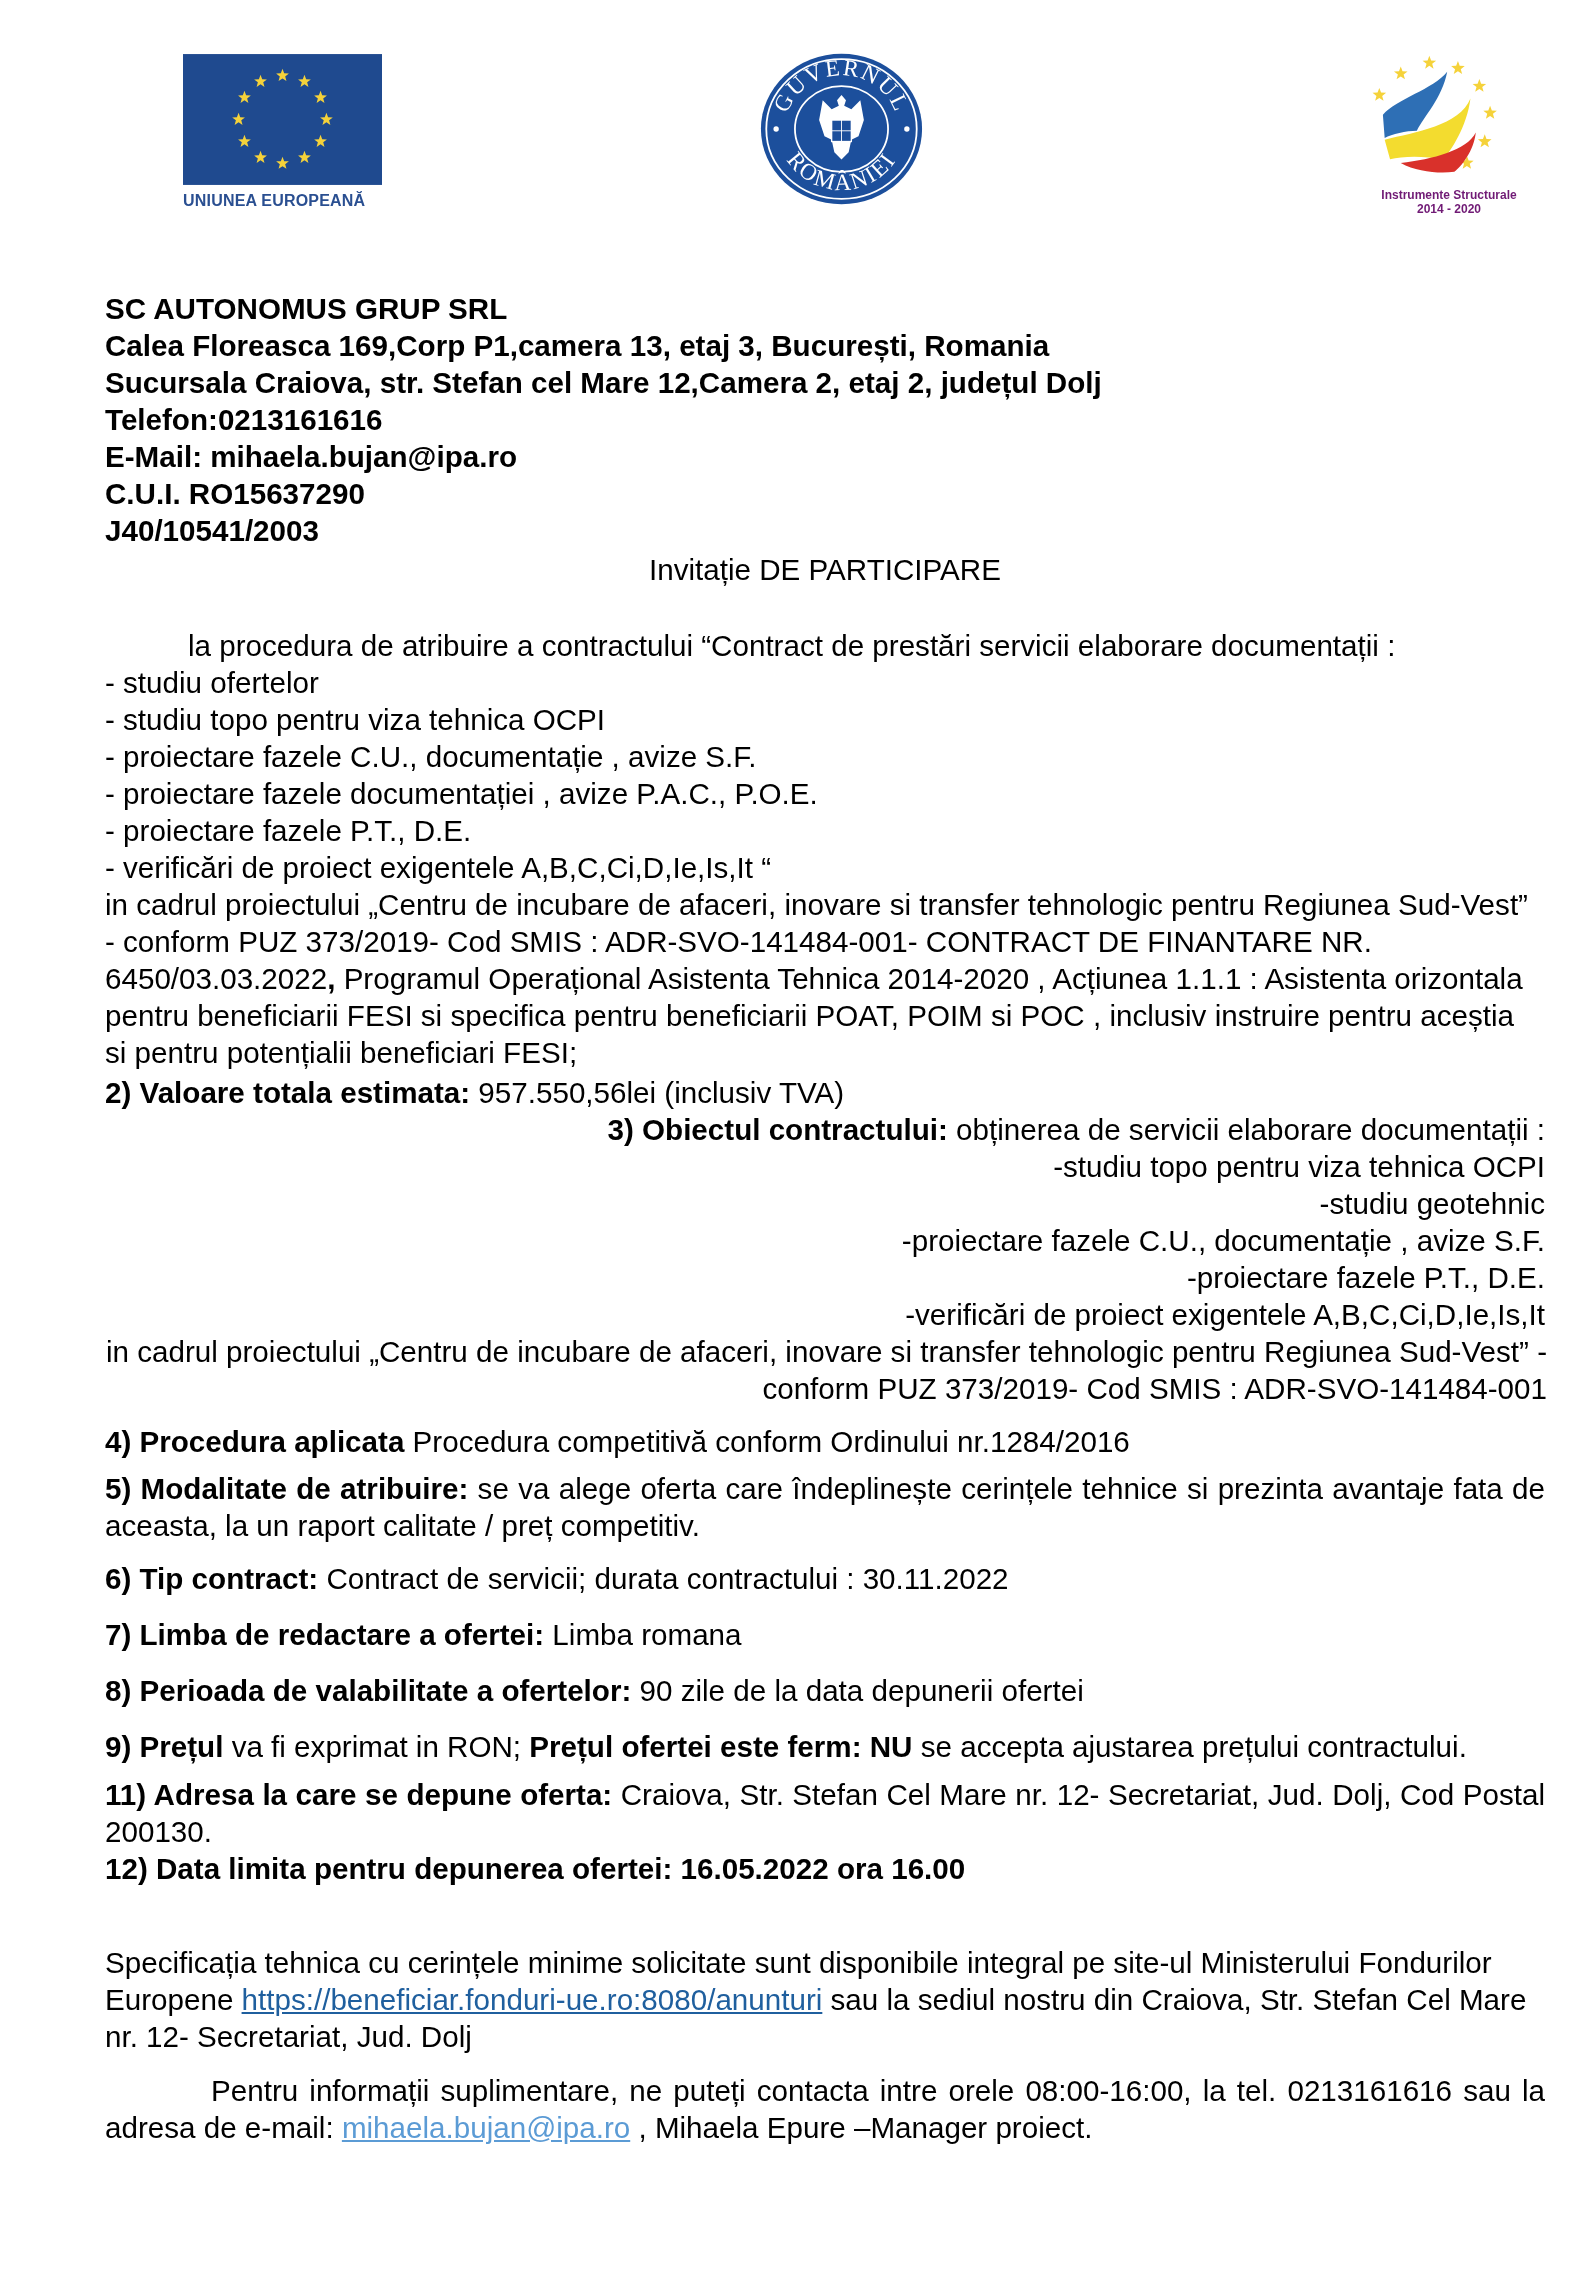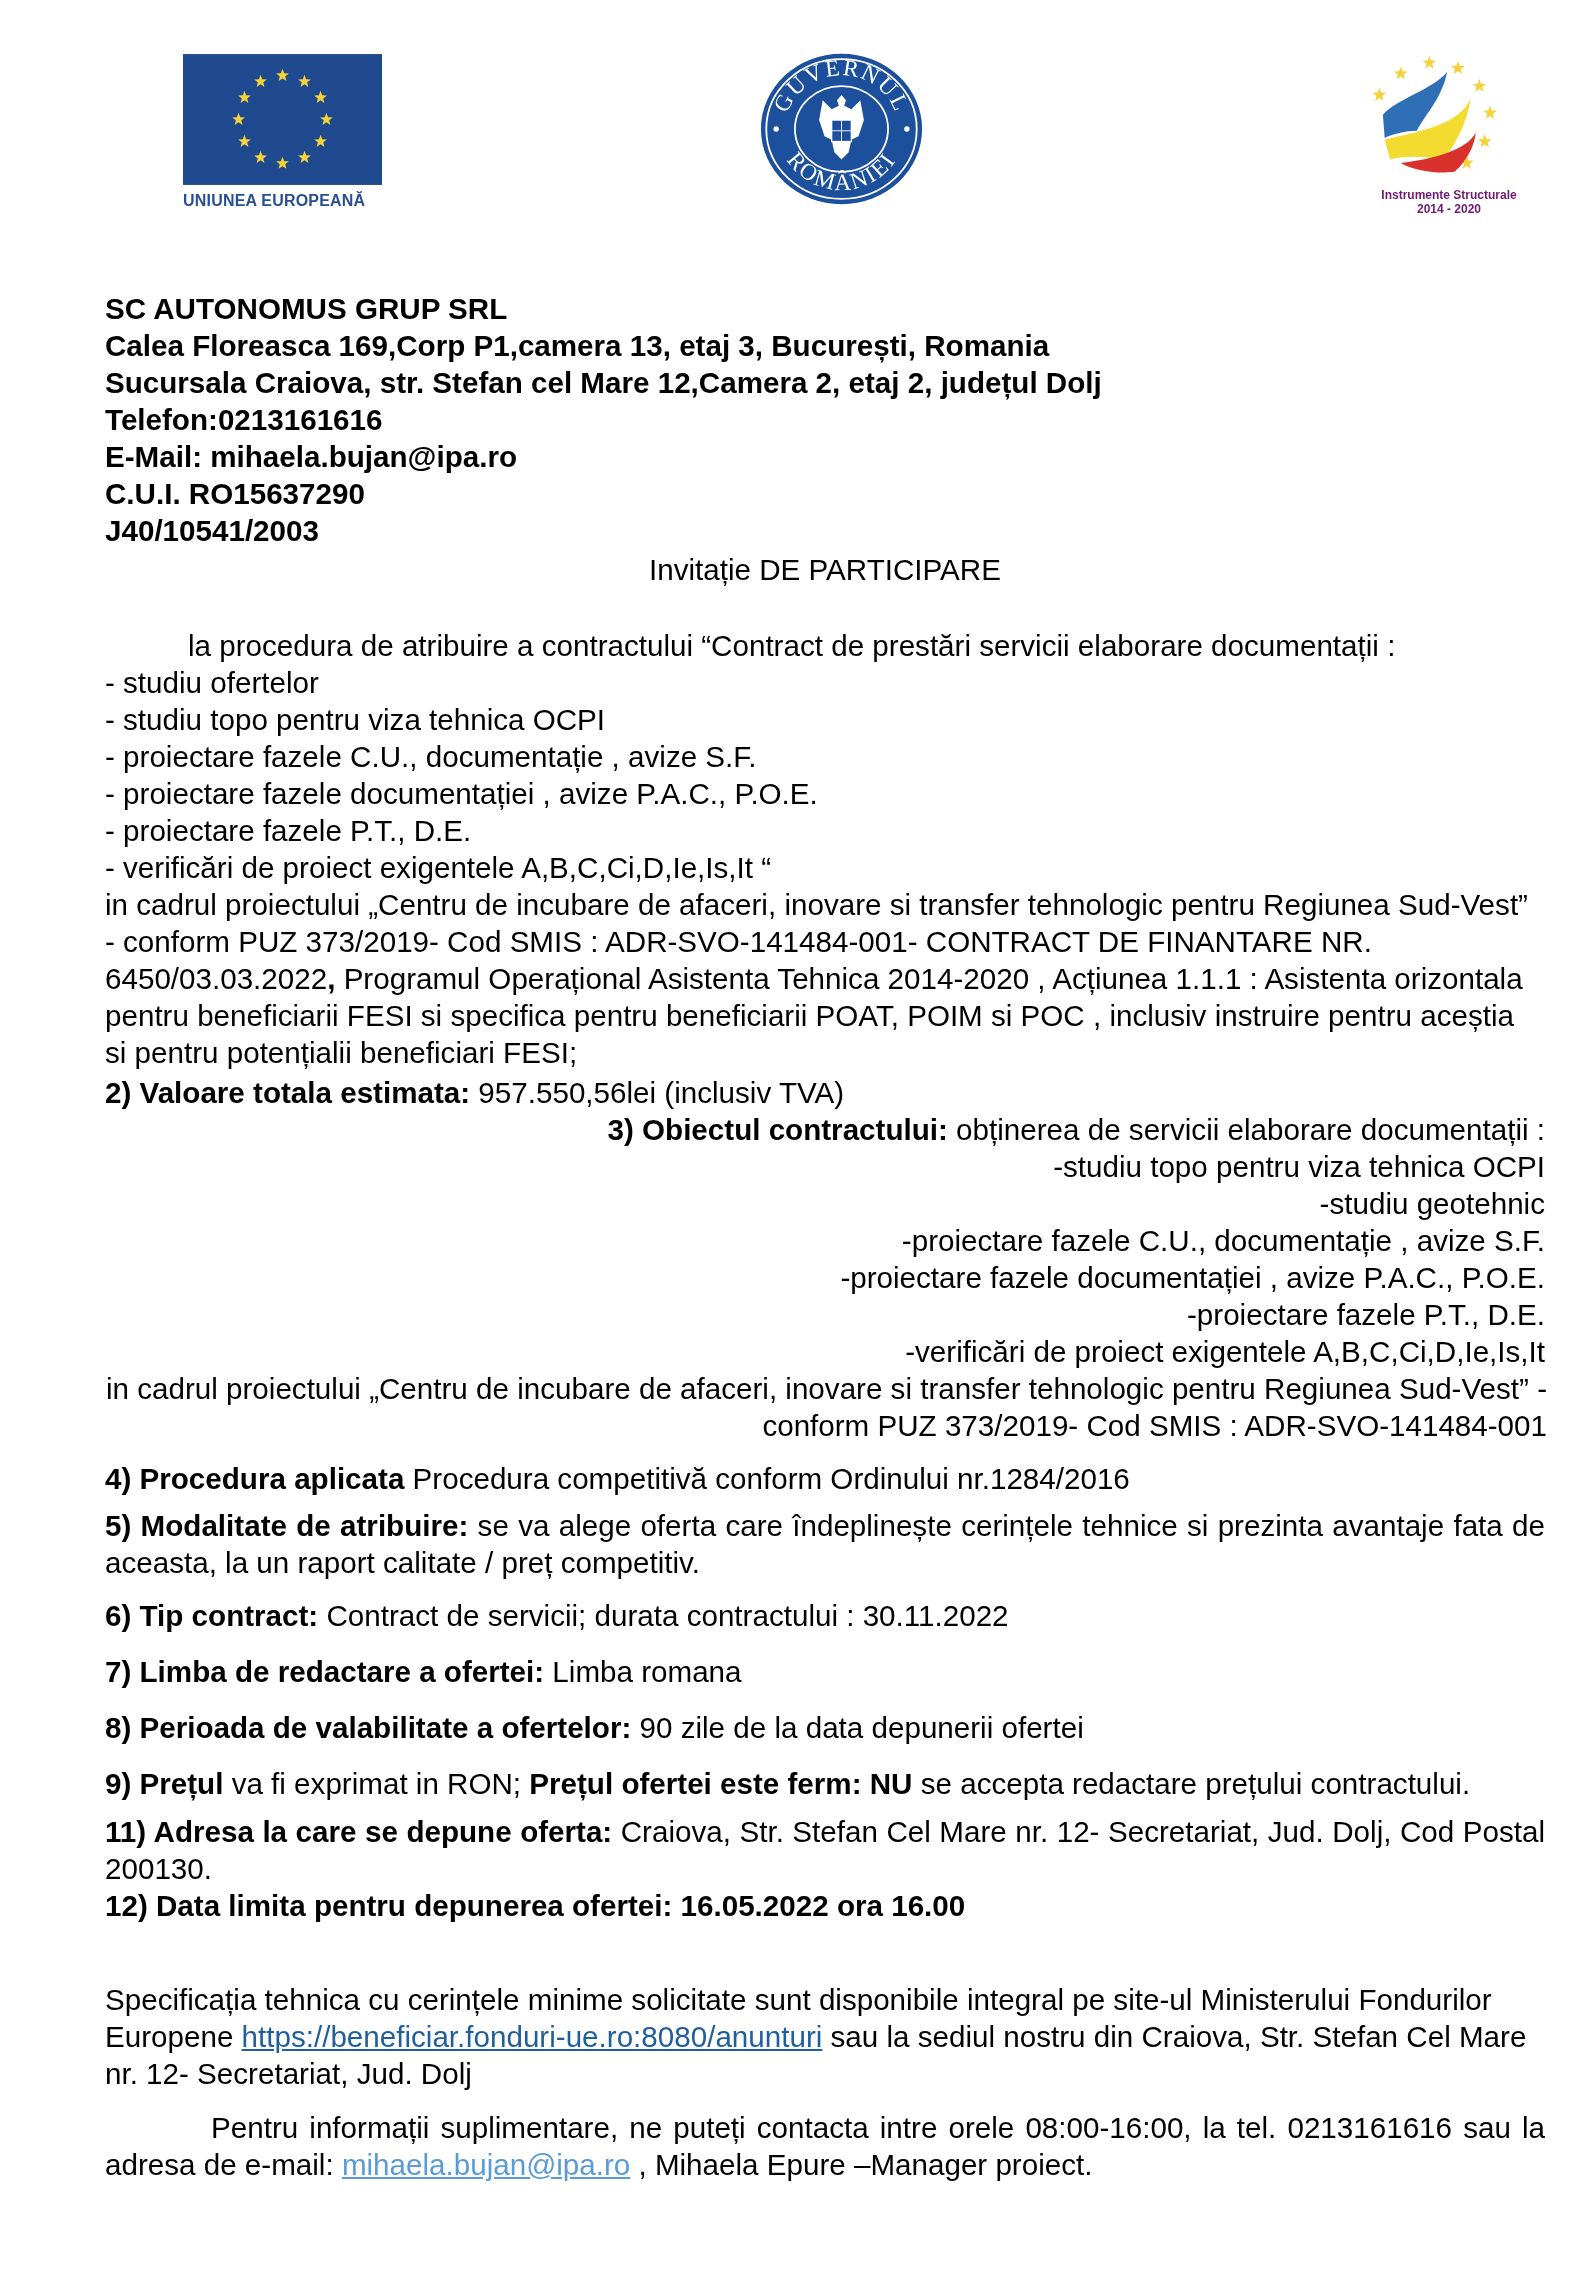--- a/index.html
+++ b/index.html
@@ -126,21 +126,20 @@
   <div class="line sp-s" style="margin-top:3.6px;">
     <span class="b">2) Valoare totala estimata:</span><span> 957.550,56lei (inclusiv TVA)</span>
   </div>
 
   <div style="text-align:right;">
     <div class="line"><span class="b">3) Obiectul contractului:</span><span> obținerea de servicii elaborare documentații :</span></div>
     <div class="indent2">
       <div class="line">-studiu topo pentru viza tehnica OCPI</div>
       <div class="line">-studiu geotehnic</div>
       <div class="line">-proiectare fazele C.U., documentație , avize S.F.</div>
-      <div class="line">-proiectare fazele documentației , avize P.A.C., P.O.E.</div>
       <div class="line">-proiectare fazele P.T., D.E.</div>
       <div class="line" style="margin-left:-1.8px;">-verificări de proiect exigentele A,B,C,Ci,D,Ie,Is,It</div>
     </div>
     <div style="width:1442px;">in cadrul proiectului „Centru de incubare de afaceri, inovare si transfer tehnologic pentru  Regiunea Sud-Vest” - conform PUZ 373/2019- Cod SMIS : ADR-SVO-141484-001</div>
   </div>
 
   <div class="line" style="margin-top:16px;">
     <span class="b">4) Procedura aplicata</span><span> Procedura competitivă conform Ordinului nr.1284/2016</span>
   </div>
 
@@ -154,21 +153,21 @@
 
   <div class="line" style="margin-top:19px;">
     <span class="b">7) Limba de redactare a ofertei:</span><span> Limba romana</span>
   </div>
 
   <div class="line" style="margin-top:19px;">
     <span class="b">8) Perioada de valabilitate a ofertelor:</span><span> 90 zile de la data depunerii ofertei</span>
   </div>
 
   <div class="just" style="margin-top:19px;">
-    <span class="b">9) Prețul</span><span> va fi exprimat in RON; </span><span class="b">Prețul ofertei este ferm: NU</span><span> se accepta redactare prețului contractului.</span>
+    <span class="b">9) Prețul</span><span> va fi exprimat in RON; </span><span class="b">Prețul ofertei este ferm: NU</span><span> se accepta ajustarea prețului contractului.</span>
   </div>
 
   <div class="just" style="margin-top:10.7px;">
     <span class="b">11) Adresa la care se depune oferta:</span><span> Craiova, Str. Stefan Cel Mare nr. 12- Secretariat, Jud. Dolj, Cod Postal 200130.</span>
   </div>
 
   <div class="line b">12) Data limita pentru depunerea ofertei:  16.05.2022 ora 16.00</div>
 
   <div style="margin-top:57px; width:1433px;">
     <span>Specificația tehnica cu cerințele minime solicitate sunt disponibile integral pe site-ul Ministerului Fondurilor Europene </span><a class="url" href="#">https://beneficiar.fonduri-ue.ro:8080/anunturi</a><span> sau la sediul nostru din Craiova, Str. Stefan Cel Mare nr. 12- Secretariat, Jud. Dolj</span>

